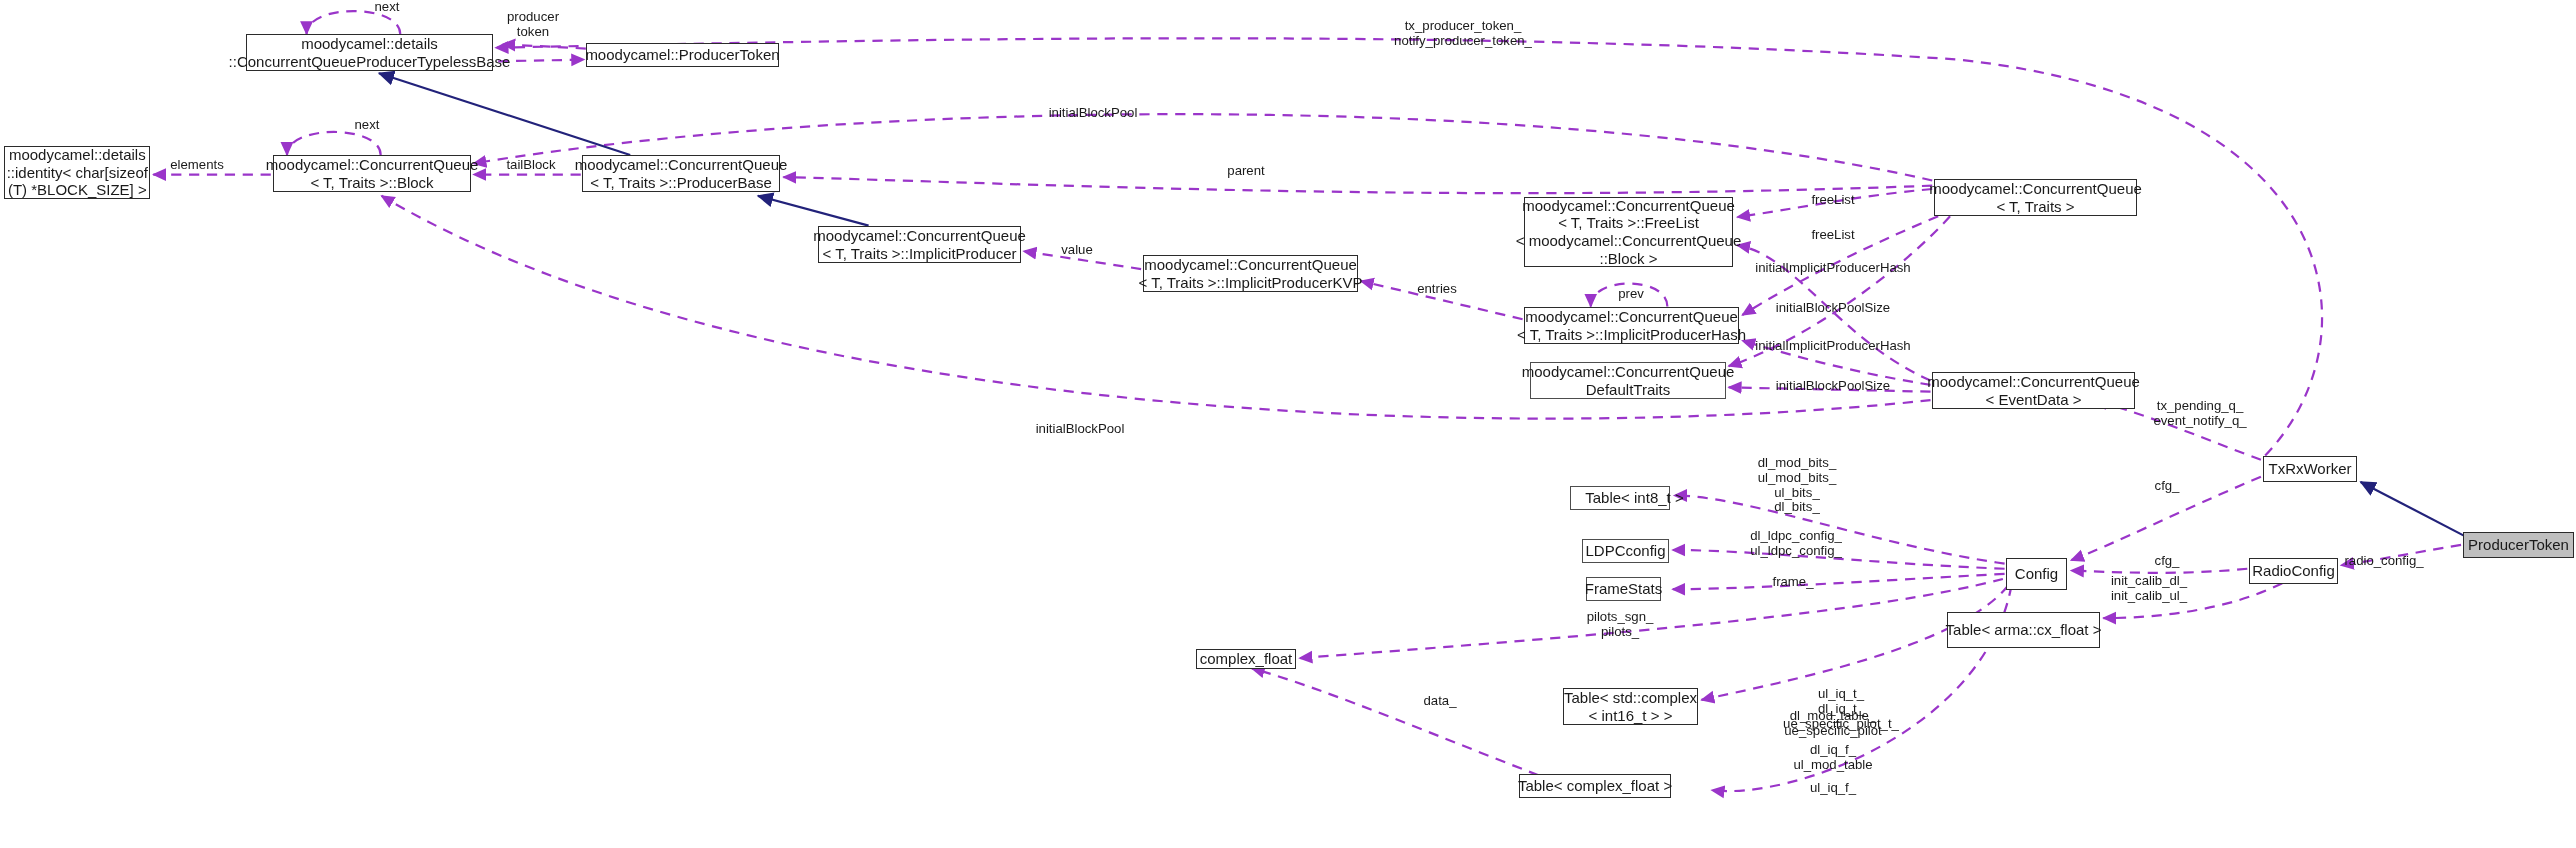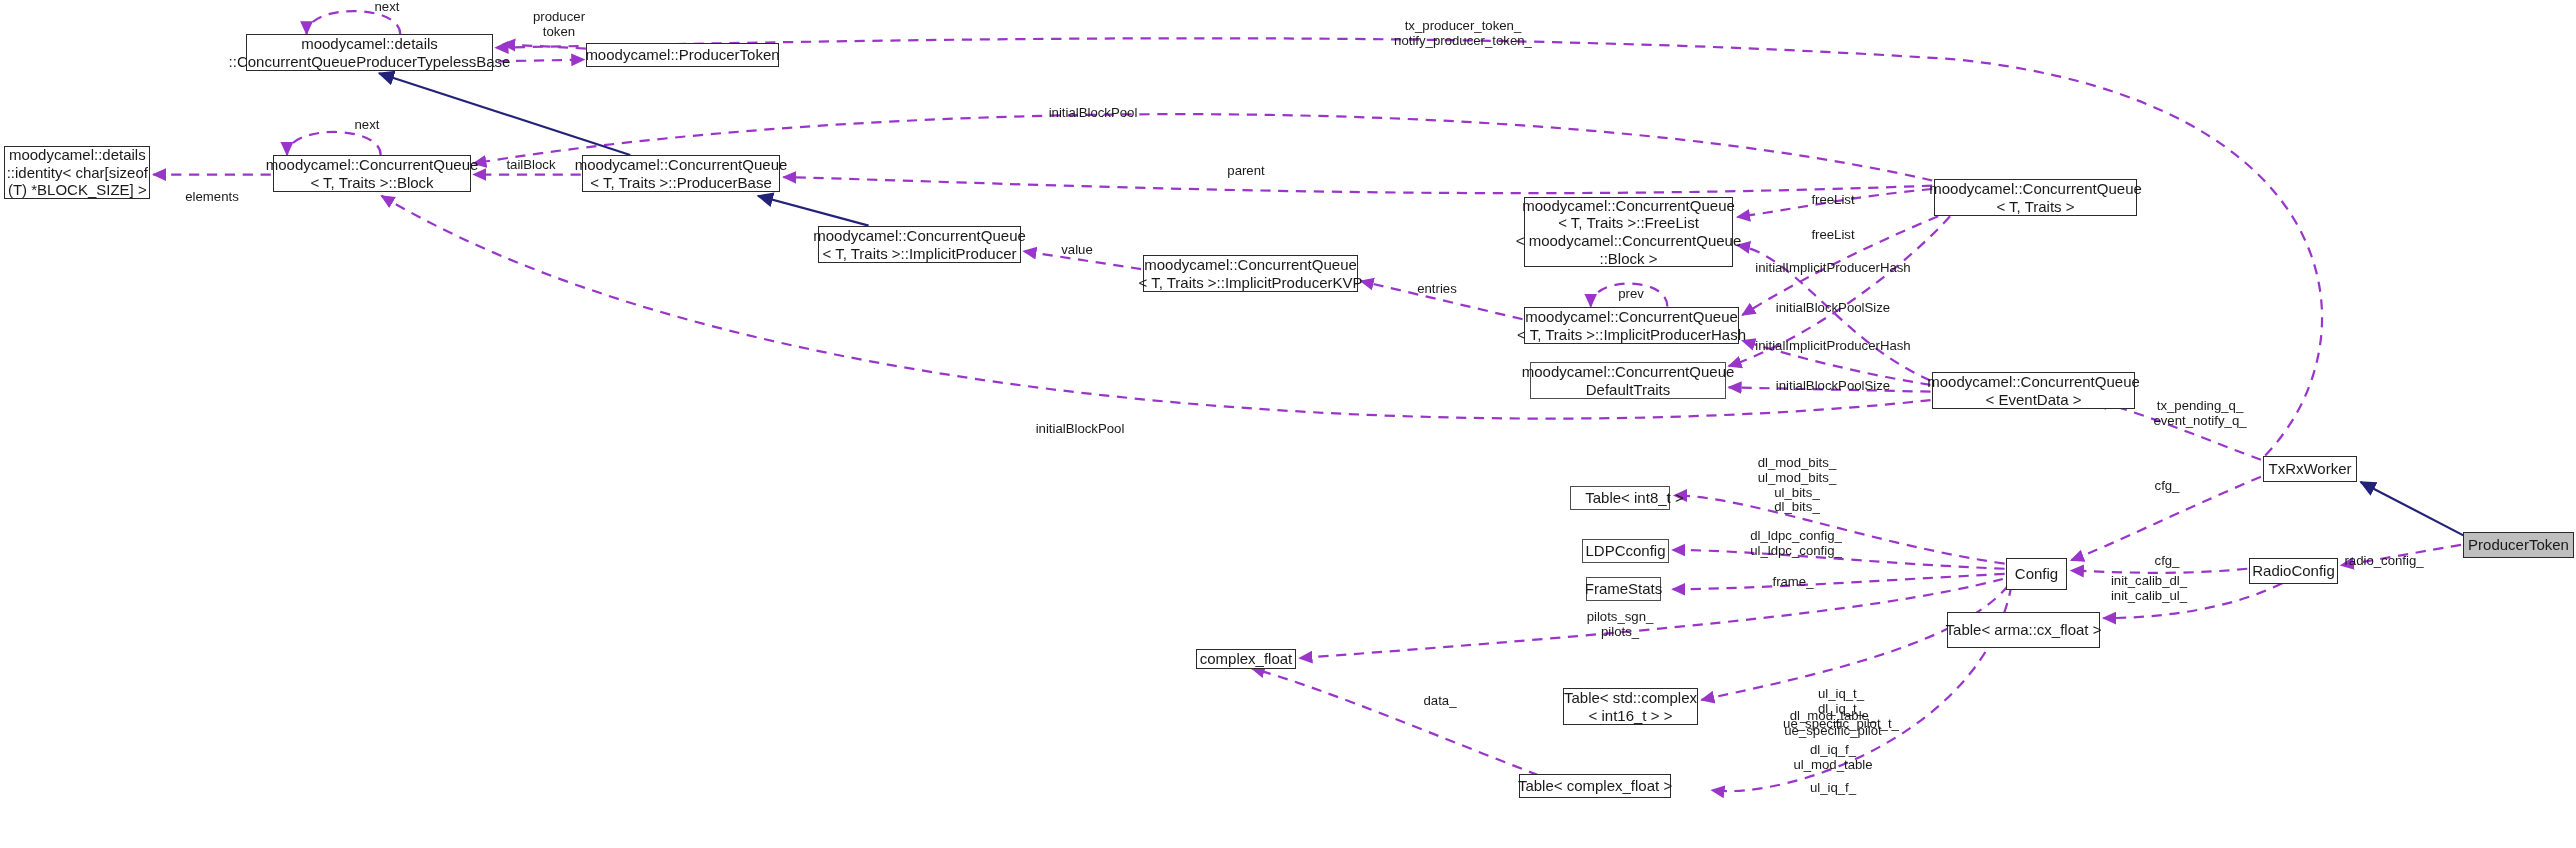--- a/index.html
+++ b/index.html
@@ -193,27 +193,27 @@
   <div class="node" style="left:1947px;top:606px;width:153px;height:36px;margin-top:6px;"><span class="node-lines">Table&lt; arma::cx_float &gt;</span></div>
 
   <div class="node" style="left:1196px;top:649px;width:100px;height:20px;"><span class="node-lines">complex_float</span></div>
 
   <div class="node" style="left:1563px;top:688px;width:135px;height:37px;"><span class="node-lines">Table&lt; std::complex
 &lt; int16_t &gt; &gt;</span></div>
 
   <div class="node" style="left:1519px;top:774px;width:152px;height:24px;"><span class="node-lines">Table&lt; complex_float &gt;</span></div>
 
   <div class="elabel" style="left:387px;top:0px;">next</div>
-  <div class="elabel" style="left:533px;top:10.2px;margin-left:26px;">producer
+  <div class="elabel" style="left:533px;top:10.2px;">producer
 token</div>
   <div class="elabel" style="left:1463px;top:19px;">tx_producer_token_
 notify_producer_token_</div>
   <div class="elabel" style="left:1093px;top:106px;">initialBlockPool</div>
   <div class="elabel" style="left:367px;top:118px;">next</div>
-  <div class="elabel" style="left:212px;top:158px;margin-top:32px;">elements</div>
+  <div class="elabel" style="left:197px;top:158px;">elements</div>
   <div class="elabel" style="left:531px;top:158px;">tailBlock</div>
   <div class="elabel" style="left:1246px;top:164px;">parent</div>
   <div class="elabel" style="left:1833px;top:193px;">freeList</div>
   <div class="elabel" style="left:1833px;top:228px;">freeList</div>
   <div class="elabel" style="left:1077px;top:243px;">value</div>
   <div class="elabel" style="left:1631px;top:287px;">prev</div>
   <div class="elabel" style="left:1437px;top:282px;">entries</div>
   <div class="elabel" style="left:1833px;top:261px;">initialImplicitProducerHash</div>
   <div class="elabel" style="left:1833px;top:301px;">initialBlockPoolSize</div>
   <div class="elabel" style="left:1833px;top:339px;">initialImplicitProducerHash</div>

